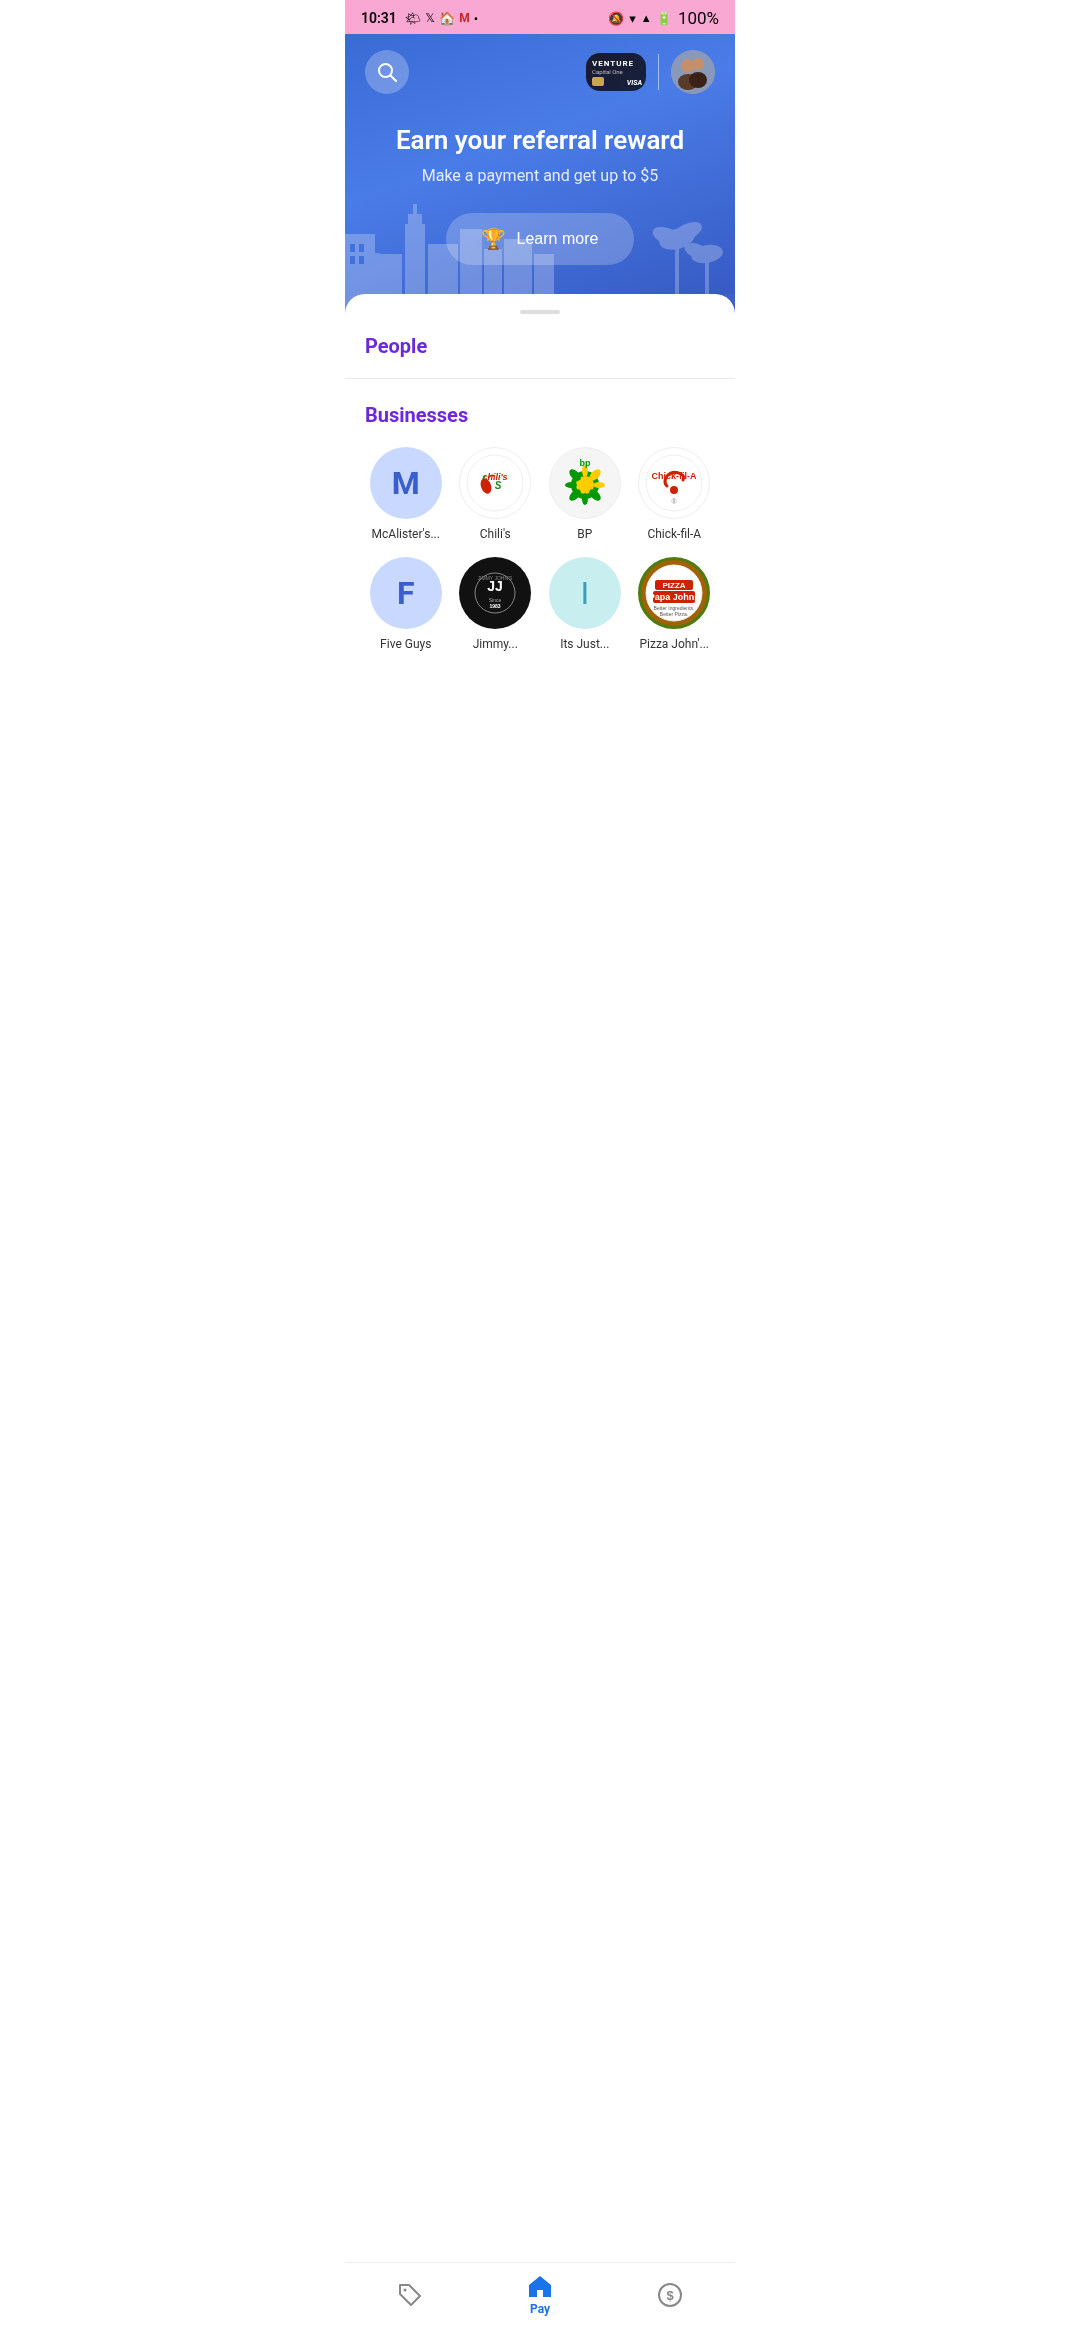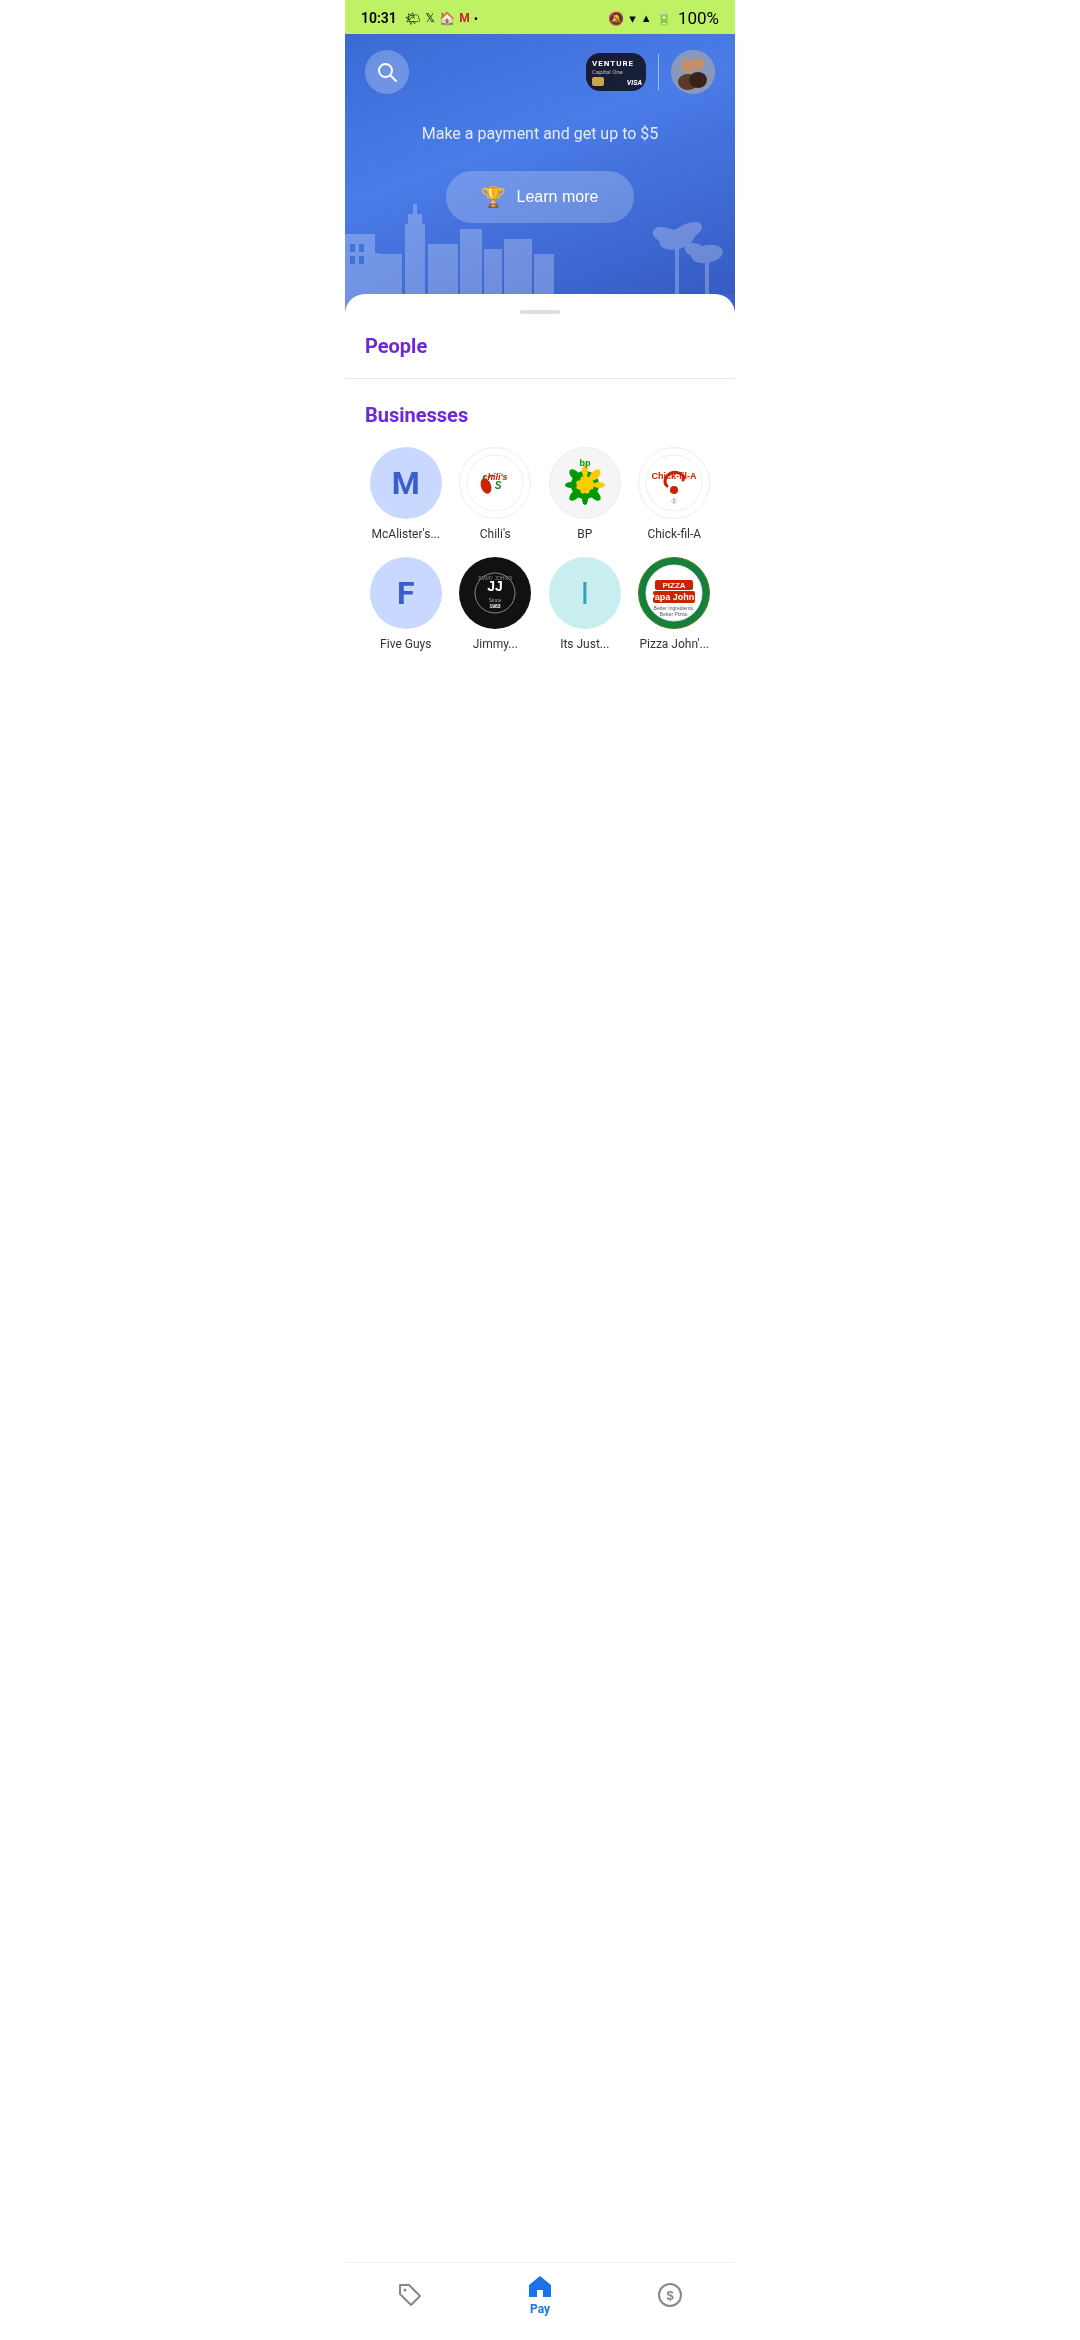--- a/index.html
+++ b/index.html
@@ -8,21 +8,21 @@
       font-family: 'Roboto', Arial, sans-serif;
       width: 390px;
       min-height: 844px;
       margin: 0 auto;
       background: #fff;
       overflow-x: hidden;
     }
 
     
     .status-bar {
-      background: #bef264;
+      background: #f9a8d4;
       display: flex;
       justify-content: space-between;
       align-items: center;
       padding: 8px 16px 6px;
       color: #000;
     }
     .status-time {
       font-size: 14px;
       font-weight: 600;
     }
@@ -381,20 +381,21 @@
           <ellipse cx="17" cy="32" rx="10" ry="8" fill="#5a3a28"></ellipse>
 
           <circle cx="27" cy="14" r="6" fill="#c4906a"></circle>
 
           <ellipse cx="27" cy="30" rx="9" ry="8" fill="#3a2218"></ellipse>
         </svg>
       </div>
     </div>
   </div>
 
+  <h1 class="hero-title">Earn your referral reward</h1>
   <p class="hero-subtitle">Make a payment and get up to $5</p>
 
   <button class="learn-more-btn">
     <span class="trophy-icon">🏆</span>
     <span>Learn more</span>
   </button>
 
 </div>
 
 <div class="content-card">
@@ -495,21 +496,21 @@
       </div>
 
       <div class="business-item">
         <div class="business-logo" style="background:#c8eef0;">
           <span style="font-size:32px;font-weight:400;color:#3a9fbd;">I</span>
         </div>
         <span class="business-name">Its Just...</span>
       </div>
 
       <div class="business-item">
-        <div class="business-logo" style="background:#15803d;border:1px solid #4d7c0f;">
+        <div class="business-logo" style="background:#a16207;border:3px solid #4d7c0f;">
           <svg width="58" height="58" viewBox="0 0 58 58">
             <circle cx="29" cy="29" r="28" fill="white" stroke="#eee"></circle>
 
             <rect x="10" y="16" width="38" height="10" fill="#cc2200" rx="2"></rect>
             <text x="29" y="24" text-anchor="middle" font-size="8" font-weight="700" font-family="Arial" fill="white">PIZZA</text>
             <rect x="8" y="27" width="42" height="12" fill="#cc2200" rx="2"></rect>
             <text x="29" y="36" text-anchor="middle" font-size="9" font-weight="900" font-family="Arial" fill="white">Papa Johns</text>
             <text x="29" y="46" text-anchor="middle" font-size="5" font-family="Arial" fill="#555">Better Ingredients.</text>
             <text x="29" y="52" text-anchor="middle" font-size="5" font-family="Arial" fill="#555">Better Pizza.</text>
           </svg>

